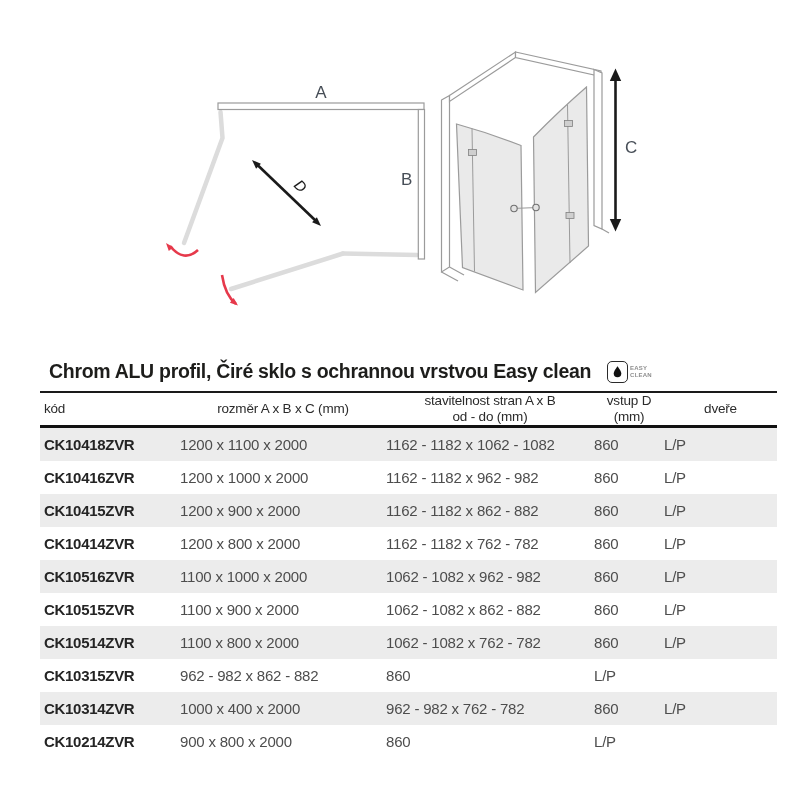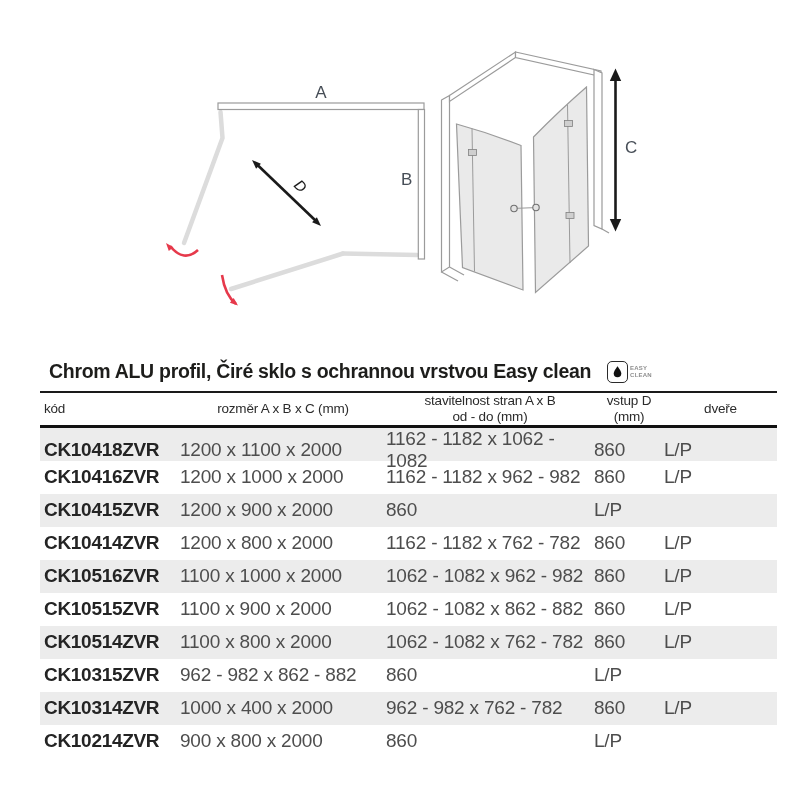--- a/index.html
+++ b/index.html
@@ -18,21 +18,21 @@
   .ec-box{width:21px;height:22px;border:1.6px solid #2a2a2a;border-radius:5px;display:flex;align-items:center;justify-content:center;background:#fff;box-sizing:border-box;}
   .ec-text{display:flex;flex-direction:column;font-size:6px;line-height:1.15;color:#8d8d8d;font-weight:bold;letter-spacing:.2px;}
   
   .spec-table{position:absolute;left:40px;top:391px;width:737px;}
   .rule-top{height:1.6px;background:#1a1a1a;}
   .rule-thick{height:3.4px;background:#111;}
   .thead,.trow{display:grid;grid-template-columns:140px 206px 208px 70px 113px;align-items:center;}
   .thead{height:32px;font-size:13.5px;color:#2b2b2b;letter-spacing:-0.2px;}
   .thead .cell{text-align:center;line-height:1.18;}
   .thead .cell.first{text-align:left;padding-left:4px;}
-  .trow{height:33px;font-size:19px;color:#4d4d4d;letter-spacing:-0.2px;}
+  .trow{height:33px;font-size:15px;color:#4d4d4d;letter-spacing:-0.2px;}
   .trow:nth-child(odd){background:#ececec;}
   .trow .cell{text-align:left;}
   .trow .cell.code{text-align:left;padding-left:4px;font-weight:bold;color:#242424;letter-spacing:-0.3px;}
 </style>
 </head>
 <body>
 
 <div class="canvas">
 
   <svg class="diagrams" width="800" height="345" viewBox="0 0 800 345">
@@ -156,20 +156,21 @@
       <div class="trow">
         <div class="cell code">CK10416ZVR</div>
         <div class="cell">1200 x 1000 x 2000</div>
         <div class="cell">1162 - 1182 x 962 - 982</div>
         <div class="cell">860</div>
         <div class="cell">L/P</div>
       </div>
       <div class="trow">
         <div class="cell code">CK10415ZVR</div>
         <div class="cell">1200 x 900 x 2000</div>
+        <div class="cell">1162 - 1182 x 862 - 882</div>
         <div class="cell">860</div>
         <div class="cell">L/P</div>
       </div>
       <div class="trow">
         <div class="cell code">CK10414ZVR</div>
         <div class="cell">1200 x 800 x 2000</div>
         <div class="cell">1162 - 1182 x 762 - 782</div>
         <div class="cell">860</div>
         <div class="cell">L/P</div>
       </div>

